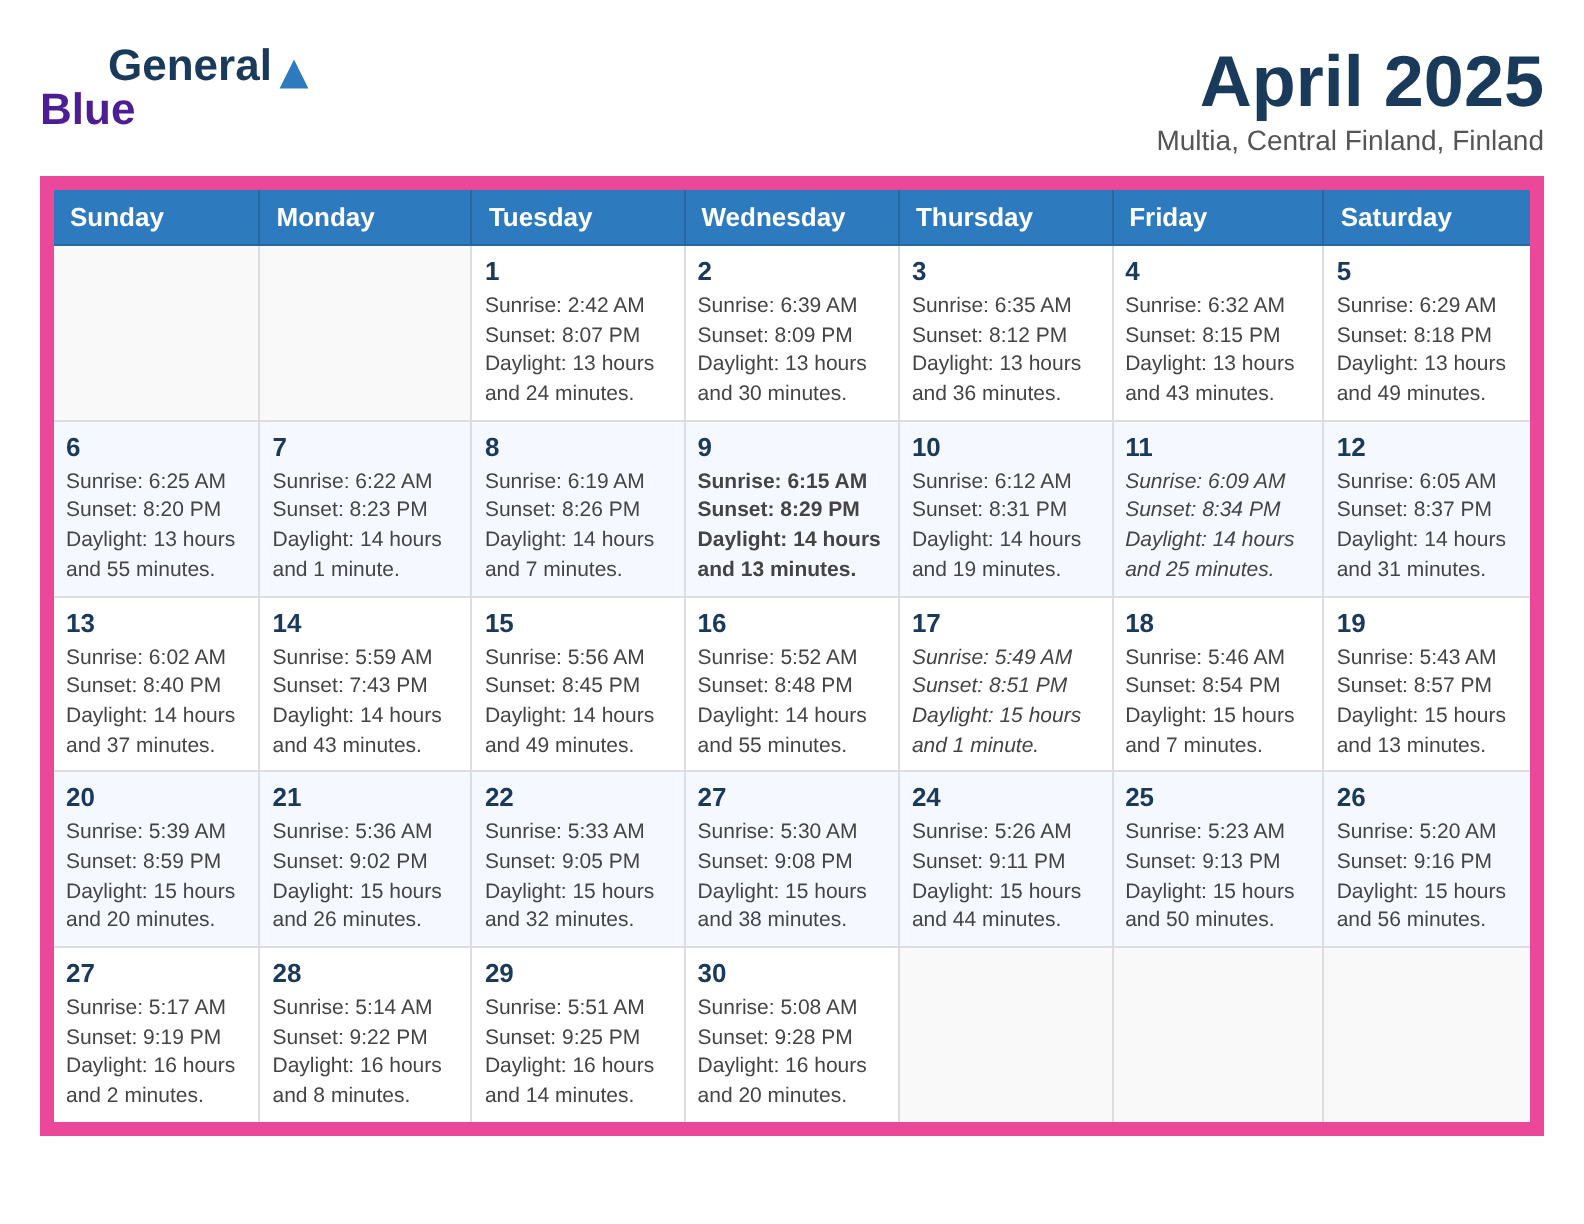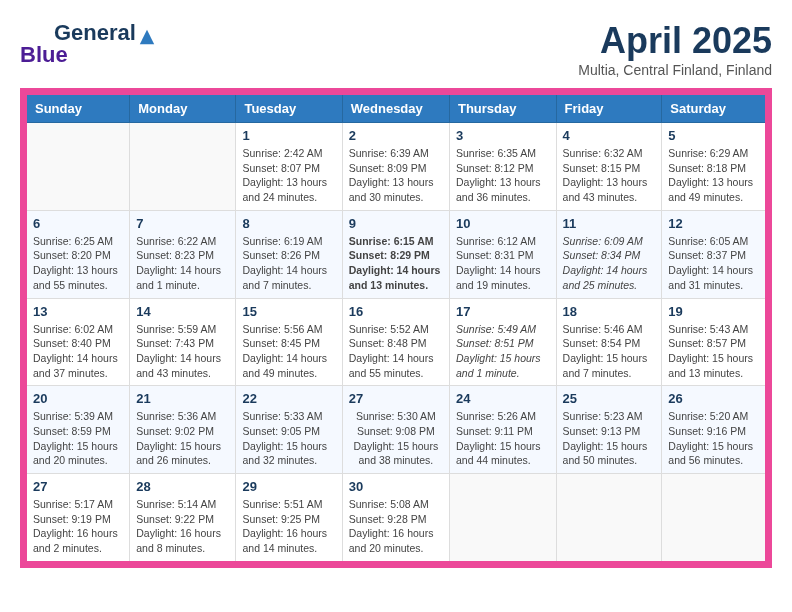--- a/index.html
+++ b/index.html
@@ -289,21 +289,21 @@
         </td>
         <td>
           <span class="day-number">22</span>
           <div class="day-info" style="white-space: pre-line;">Sunrise: 5:33 AM
 Sunset: 9:05 PM
 Daylight: 15 hours
 and 32 minutes.</div>
         </td>
         <td>
           <span class="day-number">27</span>
-          <div class="day-info" style="white-space: pre-line; text-align: center;">Sunrise: 5:30 AM
+          <div class="day-info" style="white-space: pre-line;">Sunrise: 5:30 AM
 Sunset: 9:08 PM
 Daylight: 15 hours
 and 38 minutes.</div>
         </td>
         <td>
           <span class="day-number">24</span>
           <div class="day-info" style="white-space: pre-line;">Sunrise: 5:26 AM
 Sunset: 9:11 PM
 Daylight: 15 hours
 and 44 minutes.</div>

